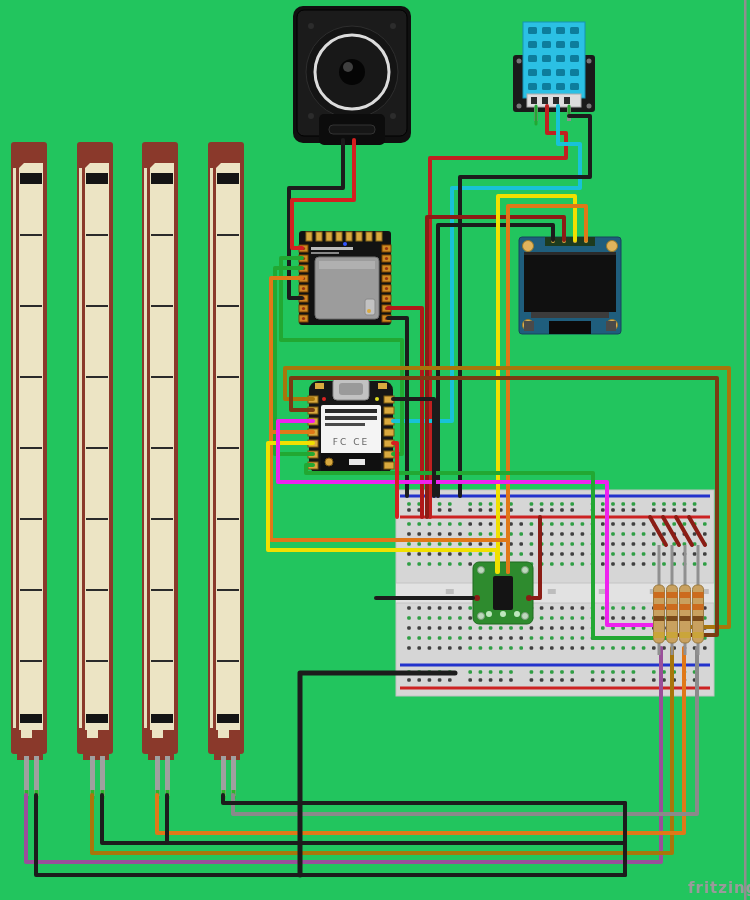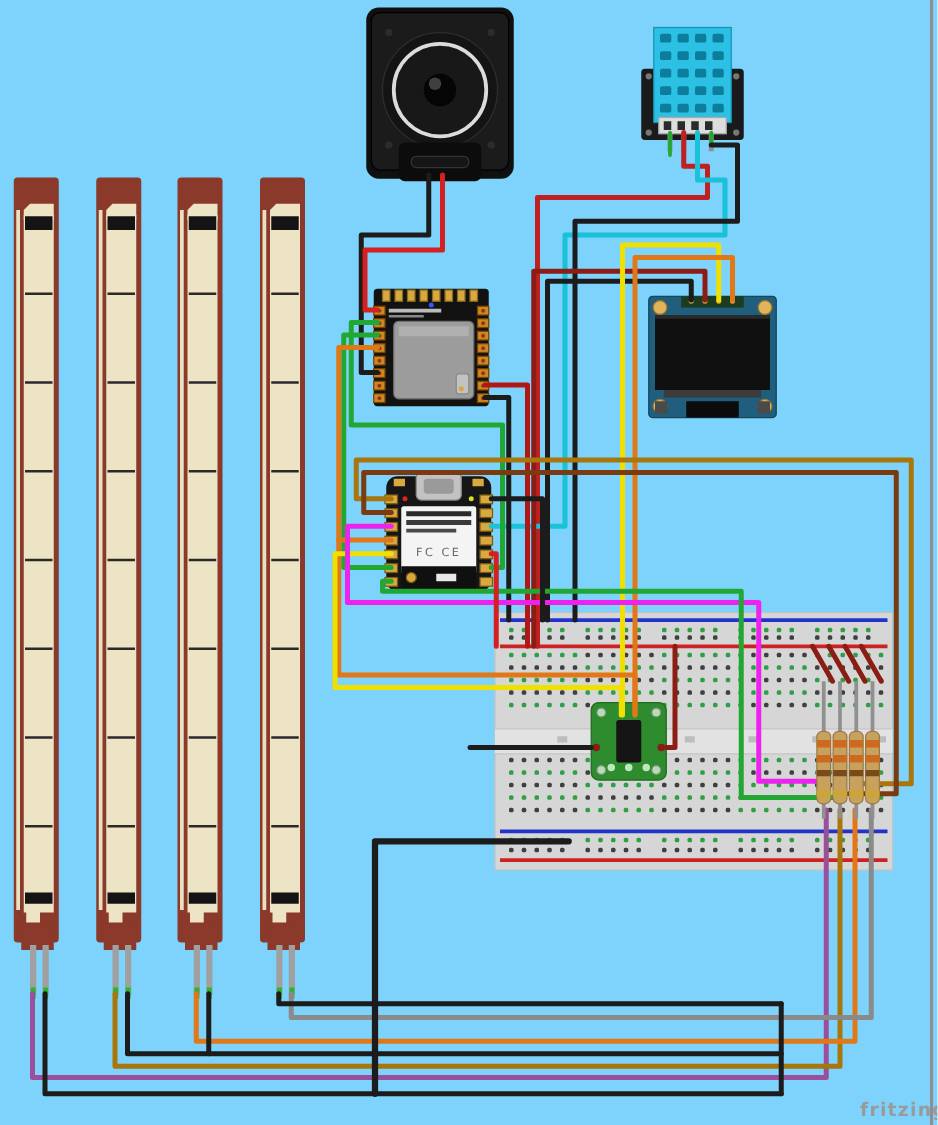--- a/index.html
+++ b/index.html
@@ -1,16 +1,16 @@
 <!DOCTYPE html>
 <html><head>
 <meta charset="utf-8">
 <style>
   html,body{margin:0;padding:0;background:#fff;}
-  #stage{position:relative;width:750px;height:900px;background:#7dd3fc;overflow:hidden;
+  #stage{position:relative;width:750px;height:900px;background:#22c55e;overflow:hidden;
          font-family:"Liberation Sans",sans-serif;}
   svg{position:absolute;left:0;top:0;}
   text.watermark{fill:#9a9a9a;font-weight:bold;font-size:15px;letter-spacing:1px;
                  font-family:"DejaVu Sans",sans-serif;}
   text.marking{fill:#666;font-size:9px;letter-spacing:2px;font-family:"DejaVu Sans",sans-serif;}
 </style>
 </head>
 <body>
 
 <div id="stage">

